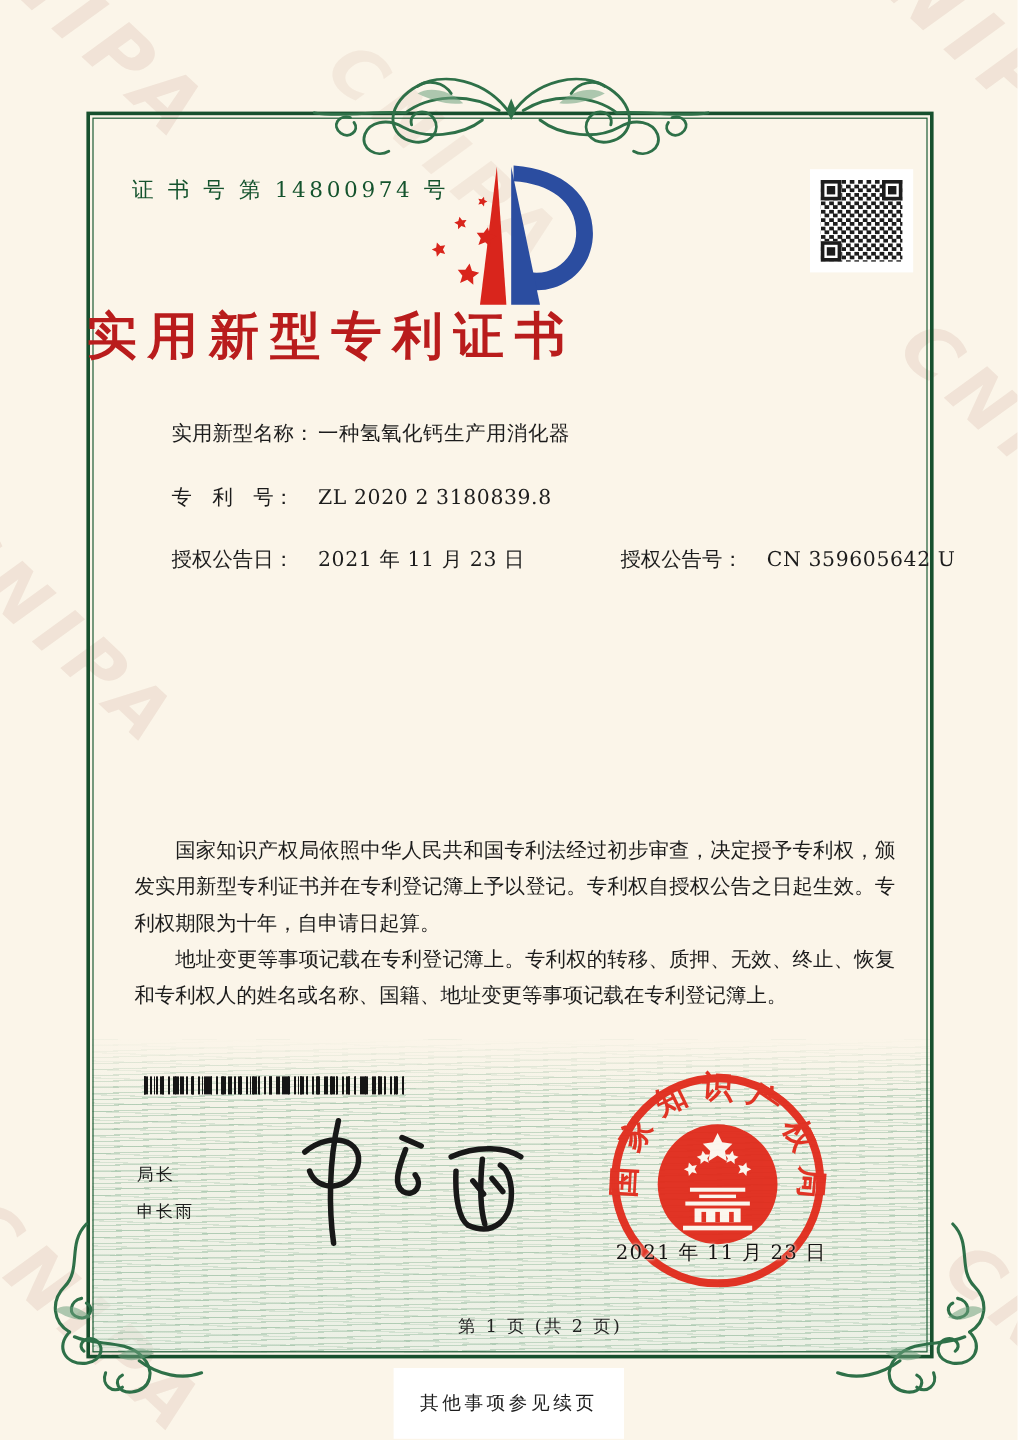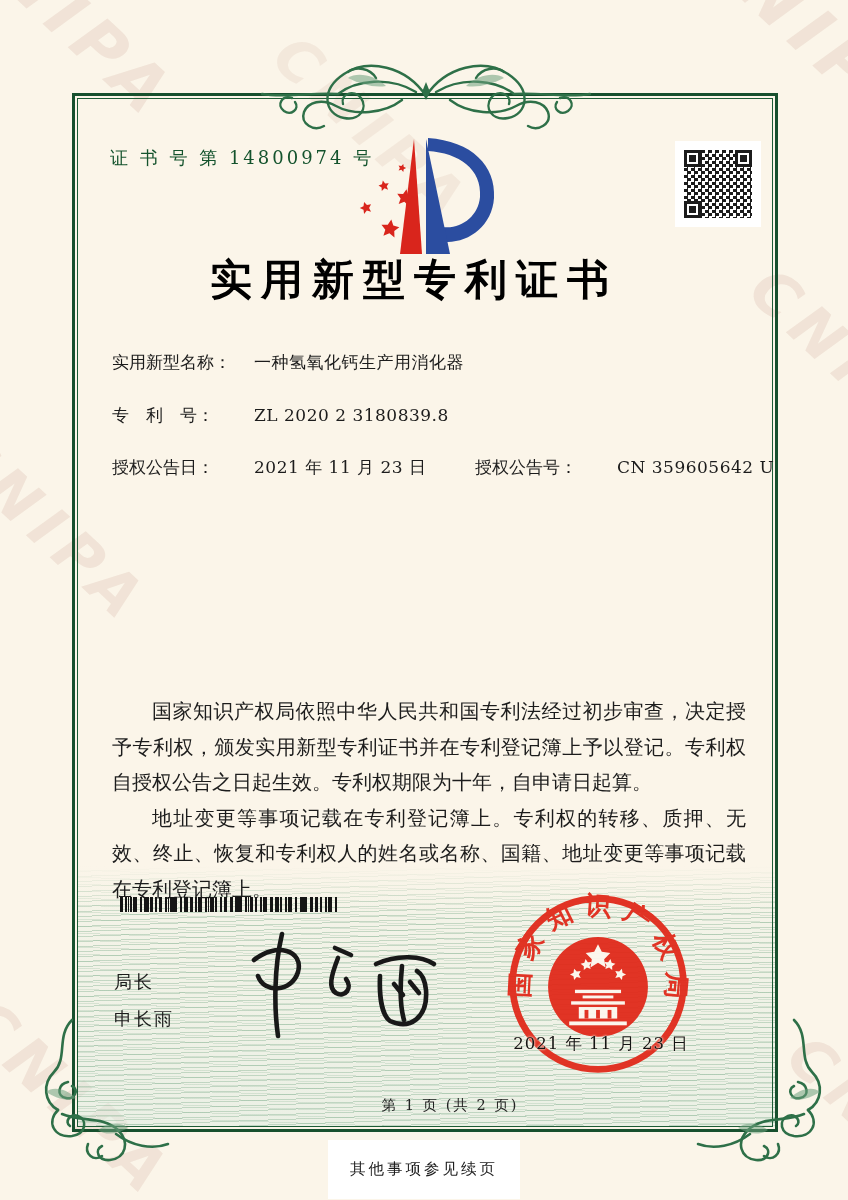--- a/index.html
+++ b/index.html
@@ -67,44 +67,44 @@
   .qr .finder {
     position:absolute; width:17px; height:17px; background:#fff;
     border:3px solid #1c1c1c;
   }
   .qr .finder::after{
     content:""; position:absolute; inset:2px; background:#1c1c1c;
   }
   .qr .f-tl{ left:0; top:0; } .qr .f-tr{ right:0; top:0; } .qr .f-bl{ left:0; bottom:0; }
   .title {
     position:absolute; z-index:5; left:72px; top:252px; width:684px;
-    text-align:center; font-size:42px; font-weight:bold;
-    letter-spacing:9px; color:#000000;
+    font-size:42px; font-weight:bold;
+    letter-spacing:9px; color:#b91c1c;
   }
   
   .fields { position:absolute; z-index:5; left:112px; top:349px; width:648px; font-size:17px; color:#1c1c1c; }
   .frow { height:52.5px; line-height:26px; white-space:nowrap; }
-  .frow .lbl { display:inline-block; width:122px; vertical-align:top; }
-  .frow .val { display:inline-block; vertical-align:top; letter-spacing:0.5px;margin-left:20px; }
+  .frow .lbl { display:inline-block; width:122px; vertical-align:top;margin-left:31px; }
+  .frow .val { display:inline-block; vertical-align:top; letter-spacing:0.5px; }
   .frow .val.w1 { width:221px; }
   
   .body-text {
     position:absolute; z-index:5; left:112px; top:694px; width:634px;
-    font-size:20px; line-height:1.78; color:#1c1c1c; text-align:justify;
+    font-size:17px; line-height:1.78; color:#1c1c1c; text-align:justify;
   }
   .body-text p { text-indent:2em; }
   
   .barcode {
     position:absolute; z-index:5; left:120px; top:897px; width:218px; height:15px;
     background:
       repeating-linear-gradient(90deg,#151515 0 2px, transparent 2px 5px),
       repeating-linear-gradient(90deg,#151515 0 1px, transparent 1px 8px),
       repeating-linear-gradient(90deg,#151515 0 3px, transparent 3px 13px);
   }
-  .signer { position:absolute; z-index:5; left:114px; top:970px; font-size:18px; color:#1c1c1c; letter-spacing:2px; }
+  .signer { position:absolute; z-index:5; left:114px; top:970px; font-size:14px; color:#1c1c1c; letter-spacing:2px; }
   .signer div { margin-bottom:13px; }
   .signature { position:absolute; z-index:6; left:238px; top:924px; }
   .seal { position:absolute; z-index:6; left:502px; top:888px; opacity:0.95; }
   .seal-date {
     position:absolute; z-index:7; left:512px; top:1033px; width:178px; text-align:center;
     font-size:16.5px; letter-spacing:1px; color:#141414;
     text-shadow:0 0 3px #f6efe2, 0 0 2px #f6efe2;
     white-space:nowrap;
   }
   .page-footer {

